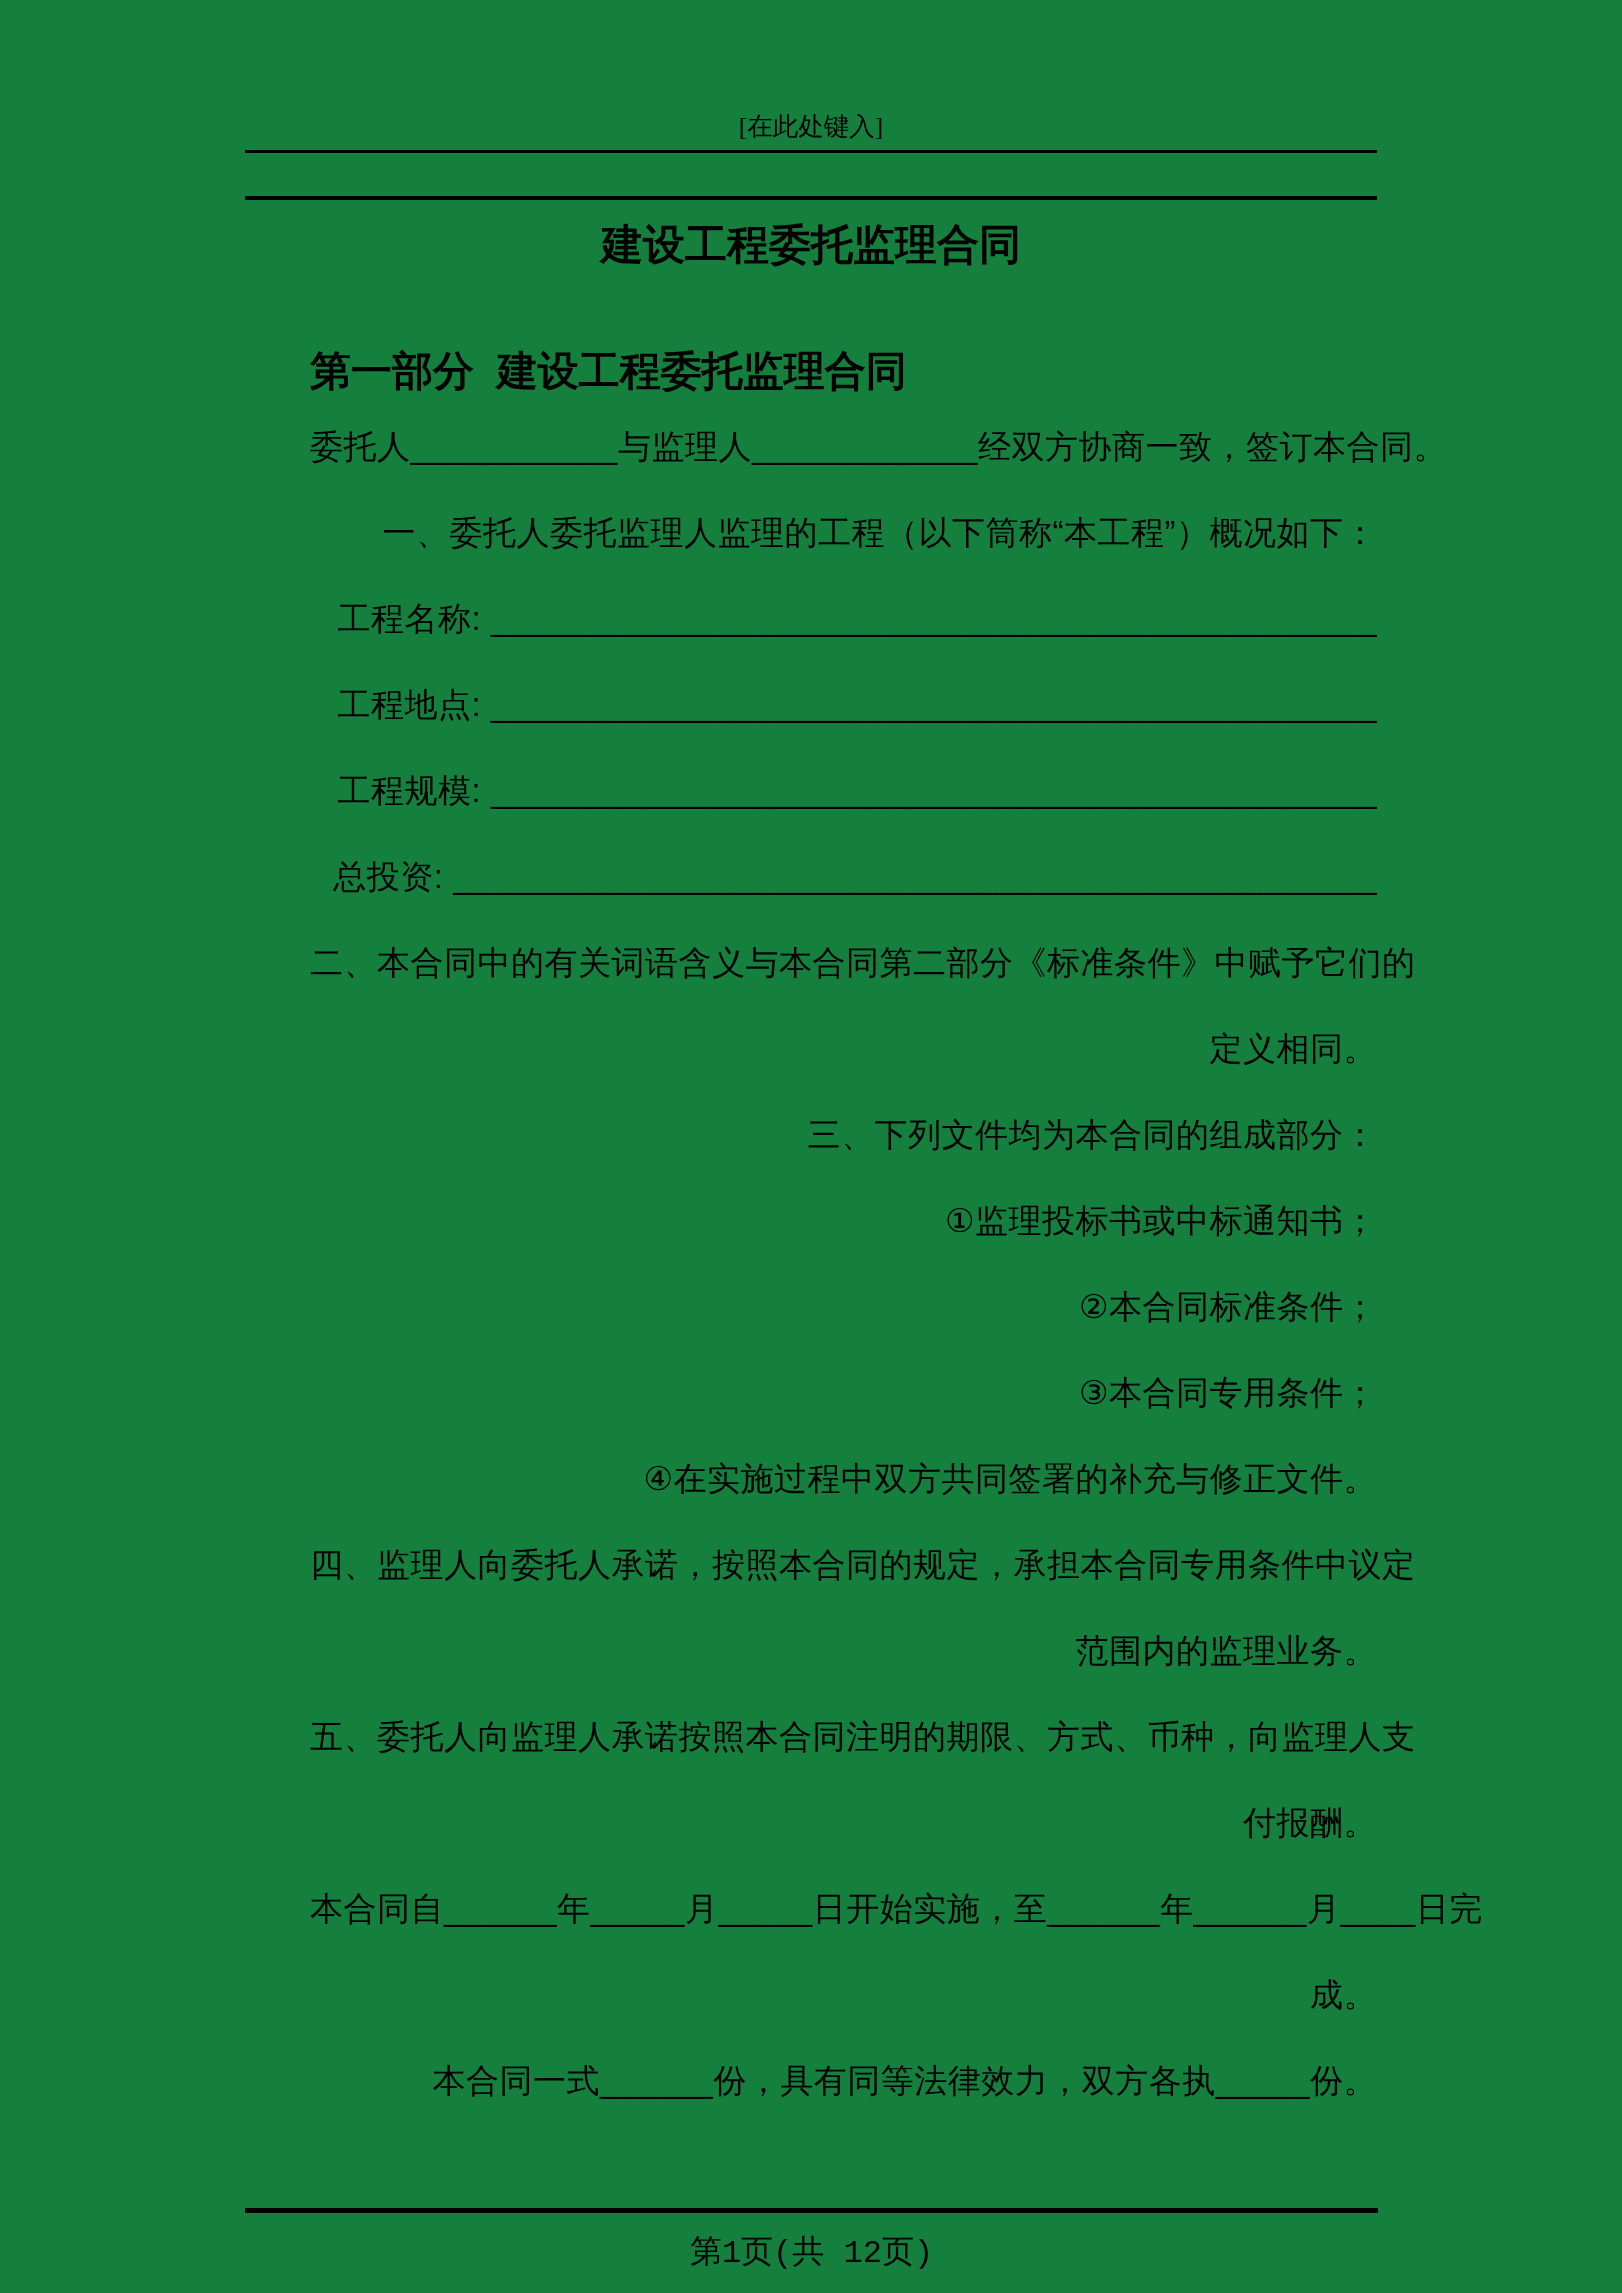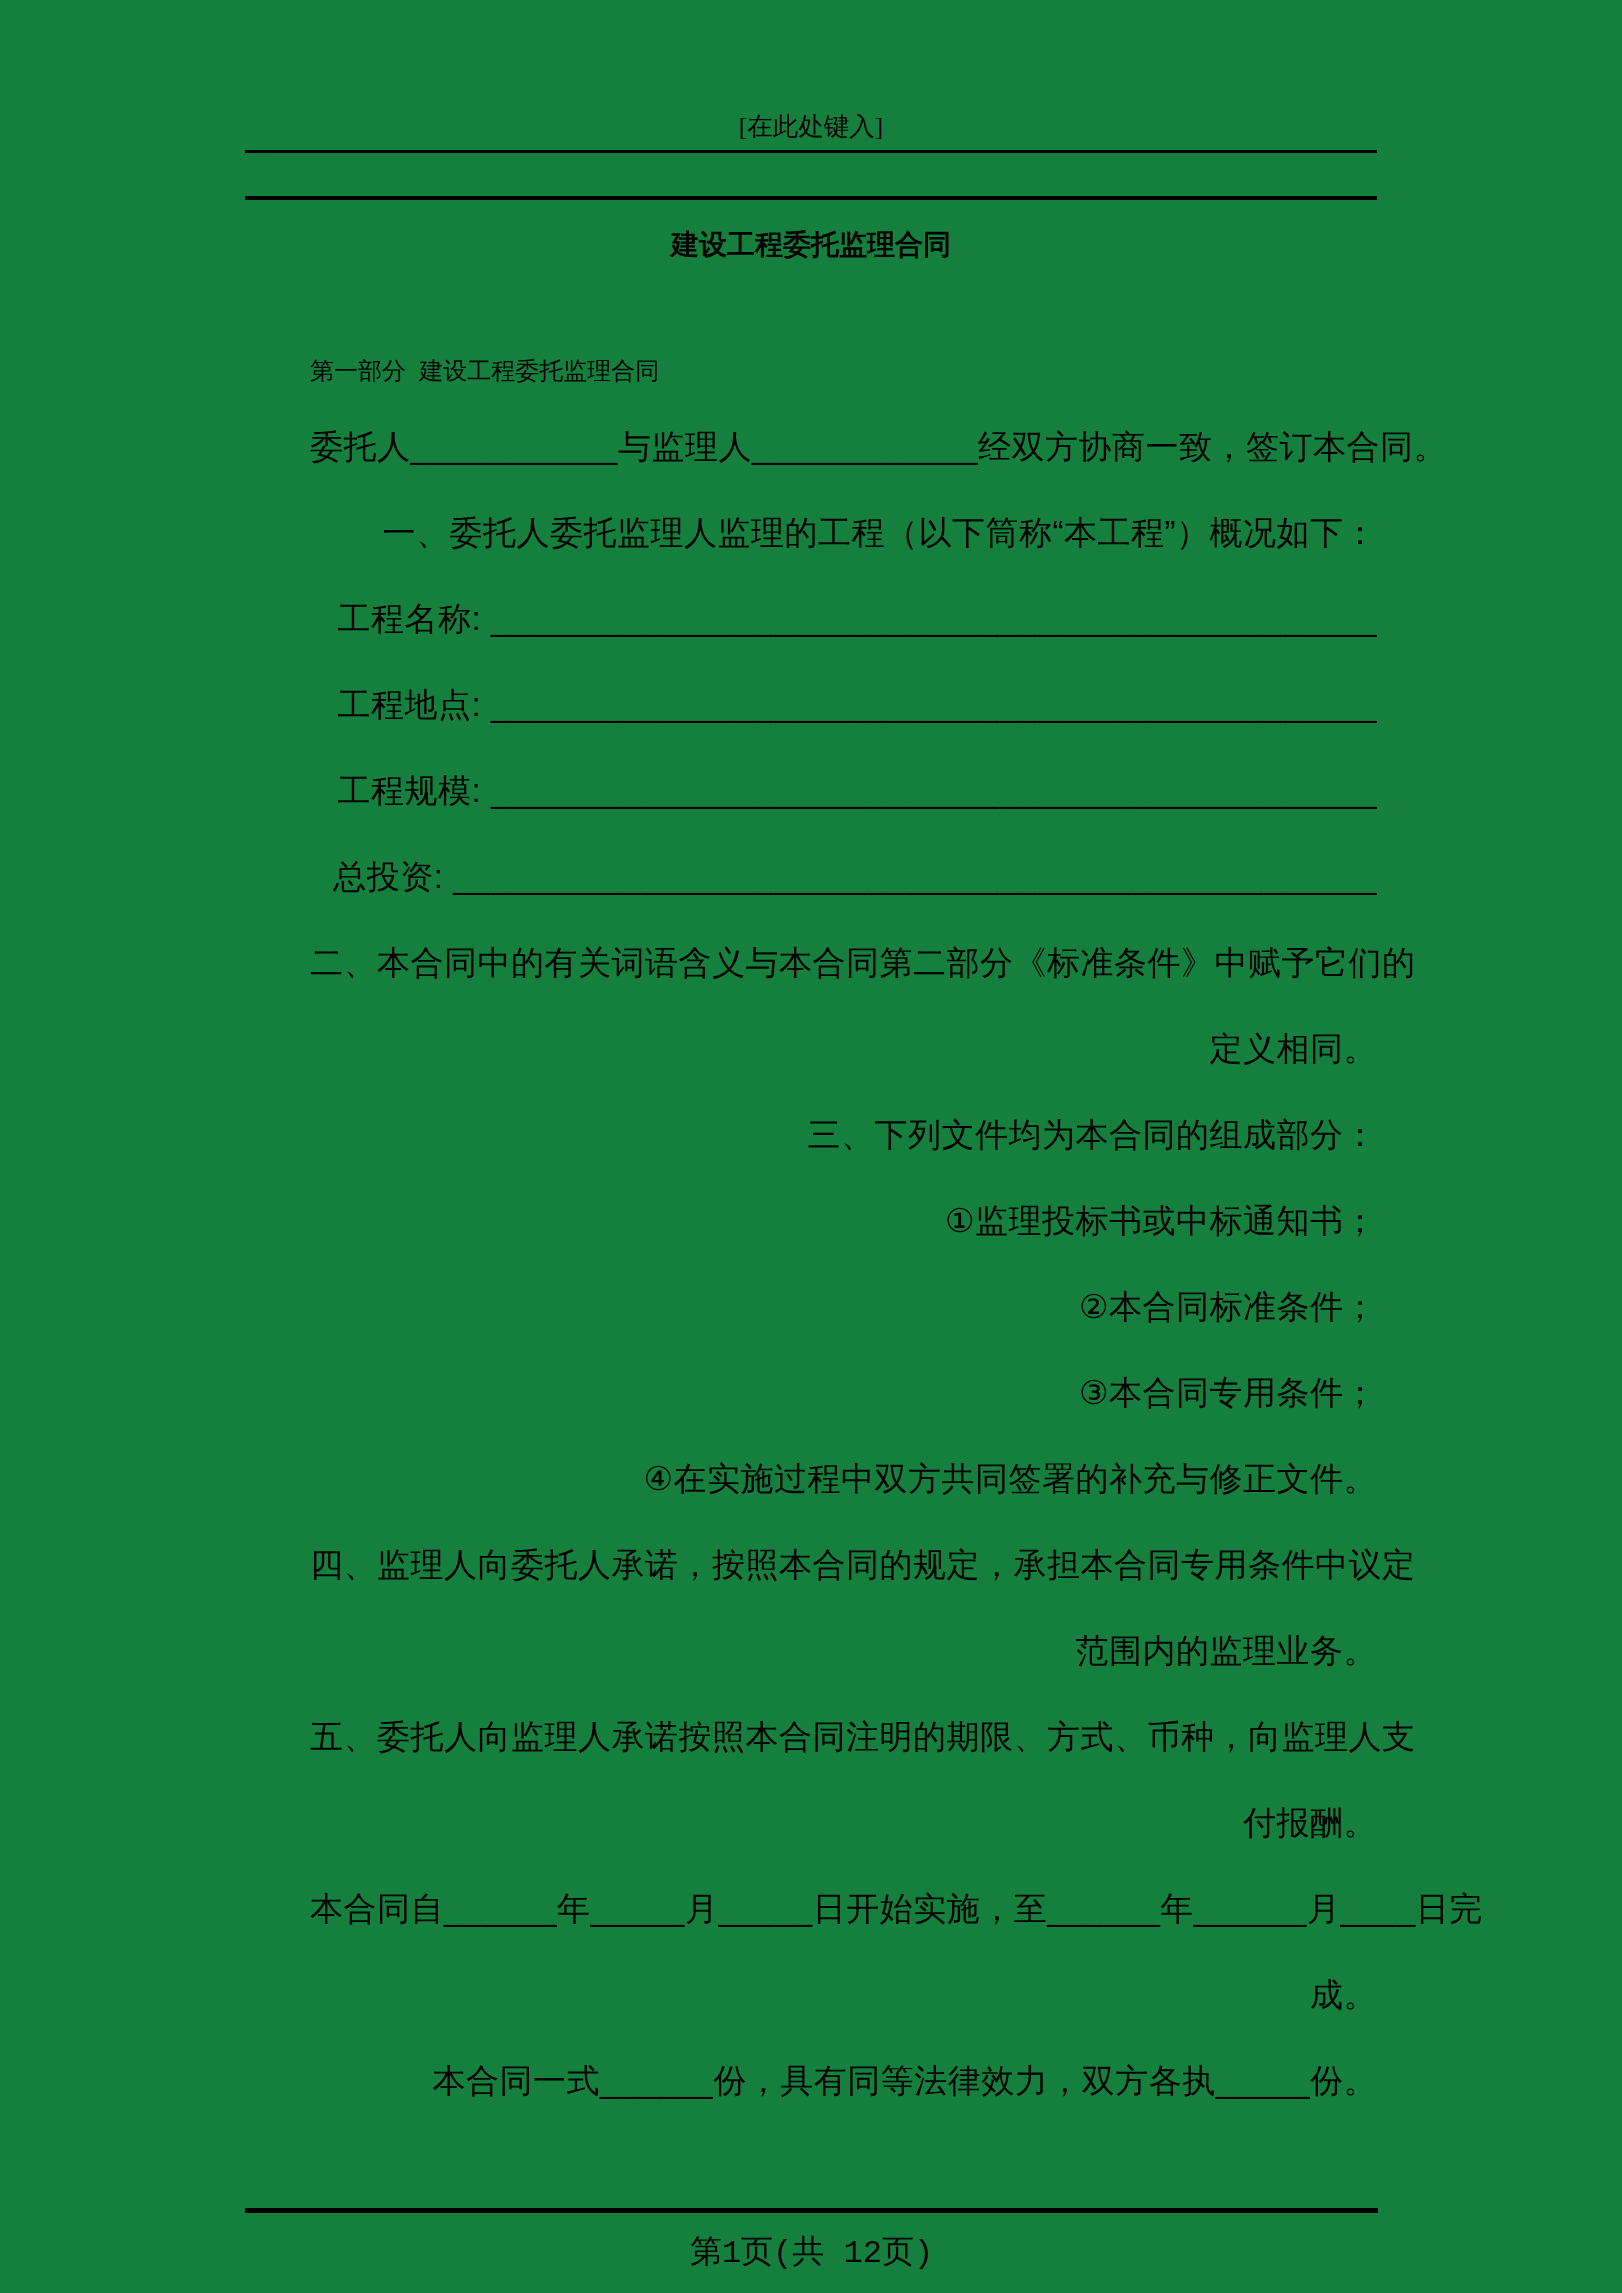--- a/index.html
+++ b/index.html
@@ -30,31 +30,31 @@
   }
   .rule {
     height: 3.6px;
     background: #000000;
   }
   .rule-1 { margin-top: 4.5px; }
   .rule-2 { margin-top: 43px; }
   .title {
     margin: 20px 0 0 0;
     text-align: center;
-    font-size: 28px;
+    font-size: 42px;
     line-height: 49px;
     font-weight: bold;
     white-space: pre;
   }
   .section-heading {
     margin: 82px 0 8px 0;
     padding-left: 65px;
-    font-size: 24px;
+    font-size: 41px;
     line-height: 40px;
-    font-weight: normal;
+    font-weight: bold;
     white-space: pre;
   }
   .doc-body {
     margin-top: 13.6px;
     text-align: right;
   }
   .line {
     font-size: 33px;
     line-height: 86px;
     white-space: pre;

